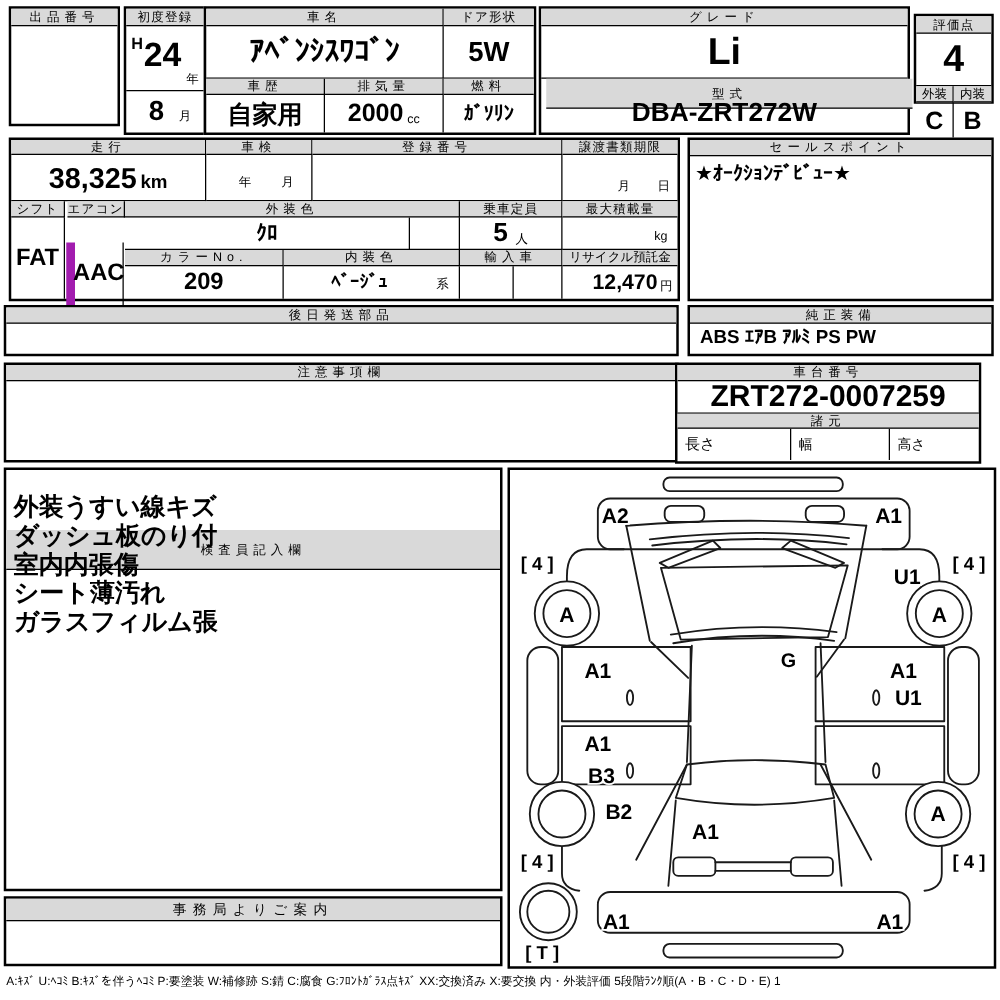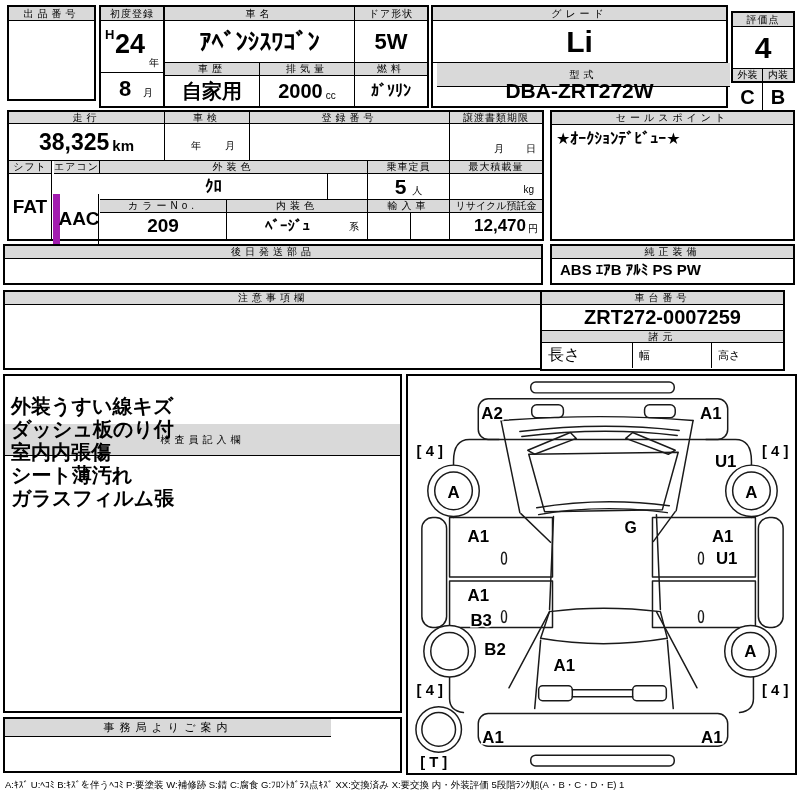--- a/index.html
+++ b/index.html
@@ -147,38 +147,38 @@
     <div class="bar abs" style="left:0;top:0;width:536px;height:13px;">注意事項欄</div>
     <div class="abs" style="left:0;top:13px;width:536px;height:63px;"></div>
   </div>
 
   <div class="box" style="left:550px;top:244px;width:245px;height:41px;">
     <div class="bar abs" style="left:0;top:0;width:241px;height:13px;">純正装備</div>
     <div class="abs" style="left:8px;top:15px;font-weight:bold;font-size:15px;">ABS ｴｱB ｱﾙﾐ PS PW</div>
   </div>
   <div class="box" style="left:540px;top:290px;width:245px;height:81px;">
     <div class="bar abs" style="left:0;top:0;width:241px;height:13px;">車台番号</div>
-    <div class="cell v bb" style="left:0;top:13px;width:241px;height:26px;font-size:20px;">ZRT272-0007259</div>
+    <div class="cell v bb" style="left:0;top:13px;width:241px;height:26px;font-size:24px;">ZRT272-0007259</div>
     <div class="cell bar" style="left:0;top:39px;width:241px;height:12px;">諸元</div>
-    <div class="cell br" style="left:0;top:51px;width:91px;height:25px;display:flex;align-items:center;padding-left:6px;font-size:16px;">長さ</div>
+    <div class="cell br" style="left:0;top:51px;width:91px;height:25px;display:flex;align-items:center;padding-left:6px;font-size:12px;">長さ</div>
     <div class="cell br" style="left:91px;top:51px;width:79px;height:25px;display:flex;align-items:center;padding-left:6px;font-size:11px;">幅</div>
     <div class="cell" style="left:170px;top:51px;width:71px;height:25px;display:flex;align-items:center;padding-left:6px;font-size:11px;">高さ</div>
   </div>
 
   <div class="box" style="left:3px;top:374px;width:399px;height:339px;">
     <div class="bar abs" style="left:0;top:0;width:395px;height:32px;margin-top:48px;">検査員記入欄</div>
     <div class="abs notes" style="left:0;top:16px;width:395px;height:319px;">外装うすい線キズ
 ダッシュ板のり付
 室内内張傷
 シート薄汚れ
 ガラスフィルム張</div>
   </div>
 
   <div class="box" style="left:3px;top:717px;width:399px;height:56px;">
-    <div class="bar abs" style="left:0;top:0;width:326px;height:18px;font-size:11px;letter-spacing:5px;">事務局よりご案内</div>
+    <div class="bar abs" style="left:0;top:0;width:395px;height:18px;font-size:11px;letter-spacing:5px;">事務局よりご案内</div>
     <div class="abs" style="left:0;top:18px;width:395px;height:34px;"></div>
   </div>
 
   <div class="box" style="left:406px;top:374px;width:391px;height:401px;">
     <svg width="387" height="397" viewBox="406 374 391 401">
       <g fill="none" stroke="#1a1a1a" stroke-width="1.5" stroke-linejoin="round" stroke-linecap="round">
 
         <rect x="530" y="380" width="145" height="11" rx="5"></rect>
         <rect x="477" y="397" width="252" height="41" rx="10"></rect>
         <rect x="531" y="403" width="32" height="13" rx="5"></rect>

